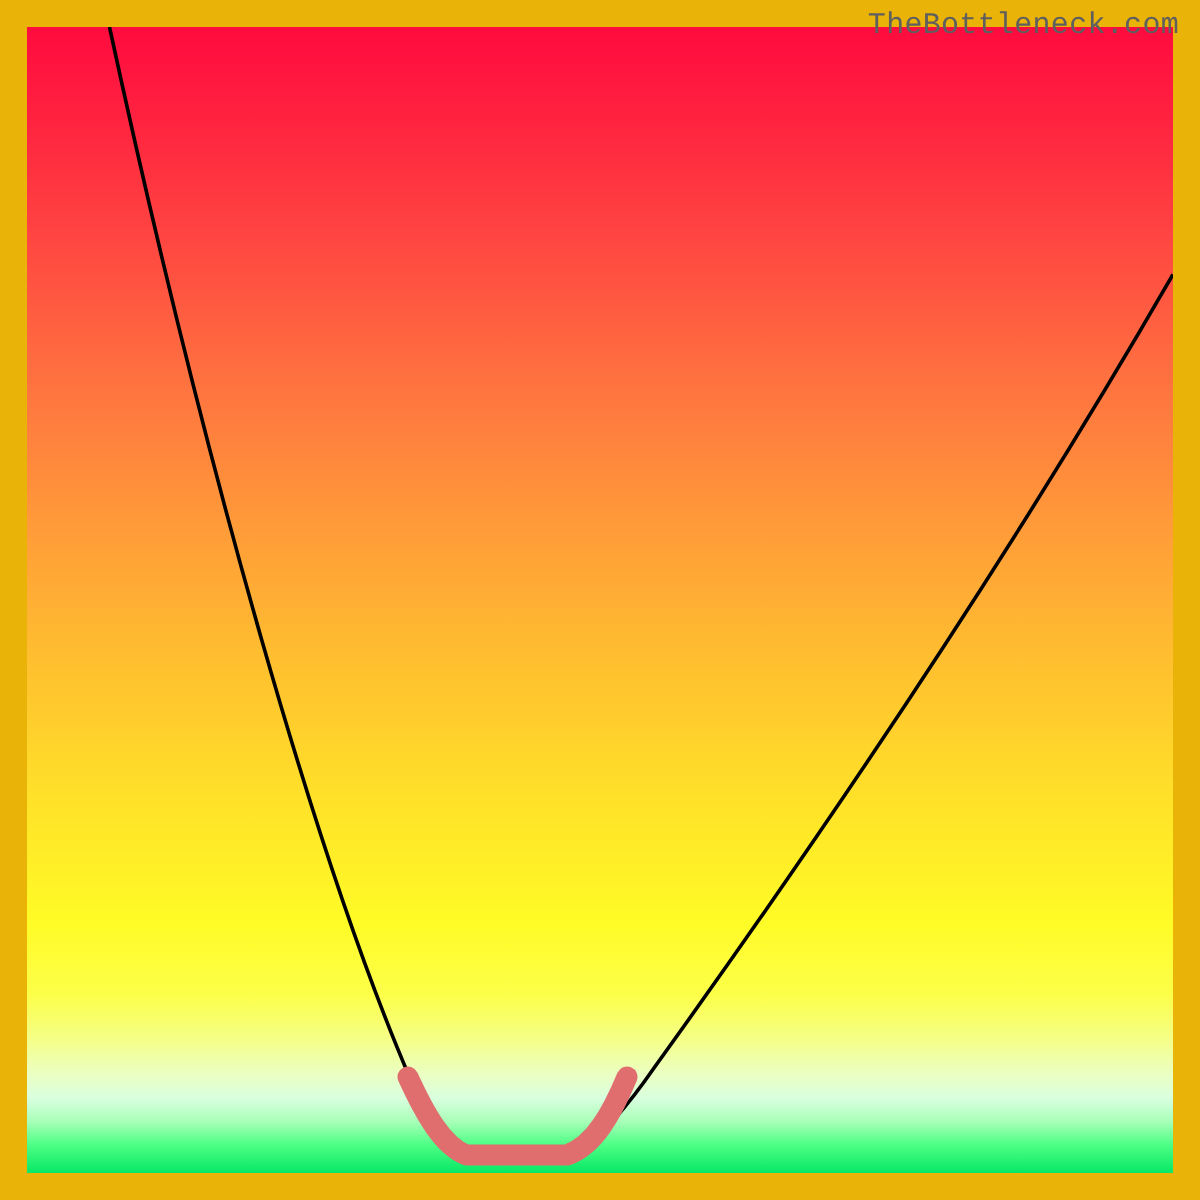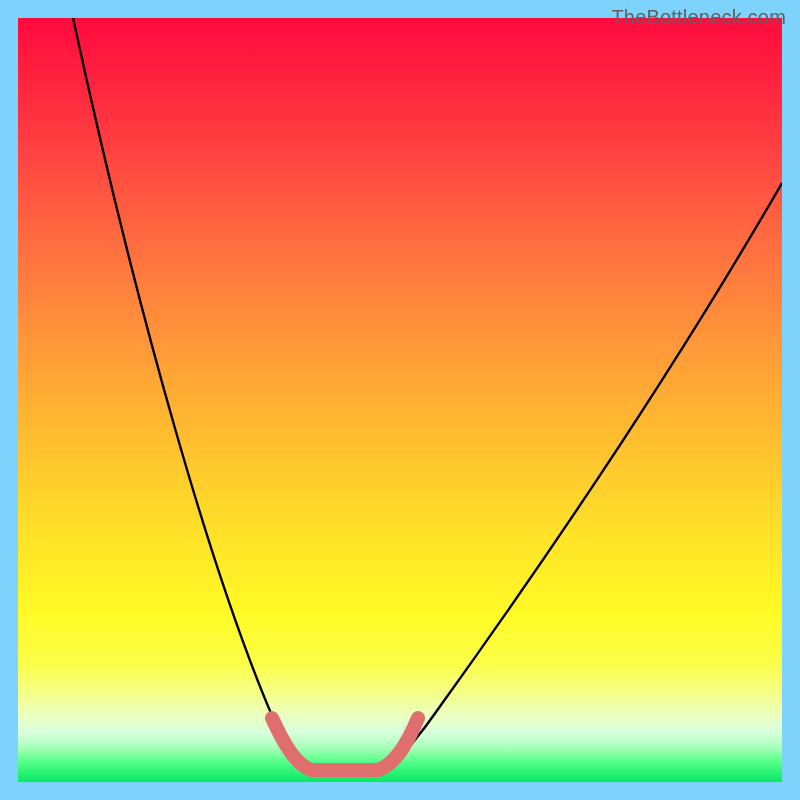--- a/index.html
+++ b/index.html
@@ -8,21 +8,22 @@
     width: 800px;
     height: 800px;
     background: #000;
     overflow: hidden;
     font-family: Arial, Helvetica, sans-serif;
   }
   .stage {
     position: relative;
     width: 800px;
     height: 800px;
-    background: #7dd3fc;
+    background: #eab308;
+    font-family: Liberation Mono, monospace;
   }
   .plot {
     position: absolute;
     left: 18px;
     top: 18px;
     width: 764px;
     height: 764px;
     overflow: hidden;
   }
   .plot svg {

